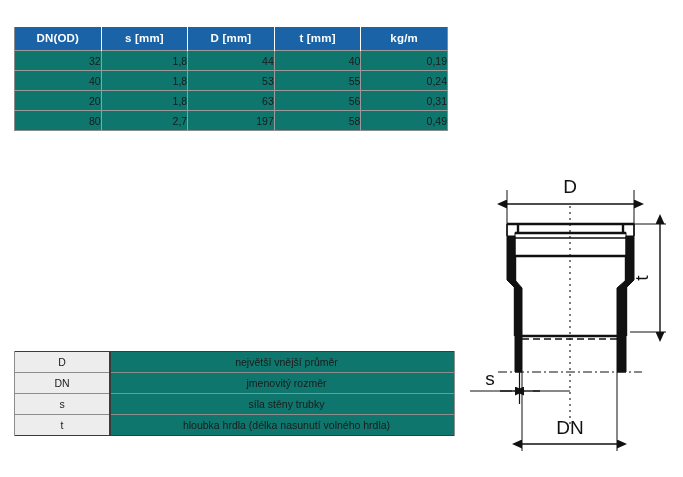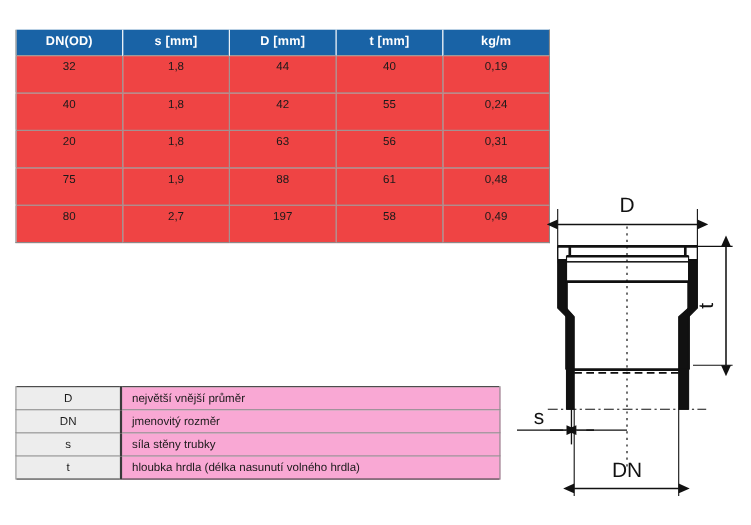--- a/index.html
+++ b/index.html
@@ -13,21 +13,21 @@
     position: relative;
     font-family: "Liberation Sans", sans-serif;
     overflow: hidden;
   }
 
   
   #spec-table-wrap {
     position: absolute;
     left: 14px;
     top: 27px;
-    width: 486px;
+    width: 434px;
   }
   table.spec {
     border-collapse: collapse;
     width: 100%;
     table-layout: fixed;
     border-left: 1px solid #8a8a8a;
     border-right: 1px solid #8a8a8a;
     border-bottom: 1px solid #8a8a8a;
   }
   table.spec thead th {
@@ -35,27 +35,27 @@
     color: #ffffff;
     font-size: 11.5px;
     font-weight: bold;
     text-align: center;
     padding: 5px 0 6px 0;
     border-right: 1px solid #ffffff;
     letter-spacing: 0.2px;
   }
   table.spec thead th:last-child { border-right: none; margin-left: 36px; }
   table.spec tbody td {
-    text-align: center;
+    text-align: right;
     font-size: 10.5px;
     color: #1a1a1a;
-    padding: 3px 0 16px 0;
+    padding: 3px 0 2px 0;
     border-top: 1px solid #9a9a9a;
     border-right: 1px solid #9a9a9a;
-    background: #ef4444;
+    background: #0f766e;
     height: 14px;
   }
   table.spec tbody td:last-child { border-right: none; }
 
   
   #legend-wrap {
     position: absolute;
     left: 14px;
     top: 351px;
     width: 441px;
@@ -74,22 +74,22 @@
   }
   table.legend td.sym {
     width: 92px;
     background: #ededed;
     text-align: center;
     font-weight: normal;
     border-right: 2px solid #3a3a3a;
   }
   table.legend td.desc {
     padding-left: 9px;
-    background: #f9a8d4;
-    text-align: left;
+    background: #0f766e;
+    text-align: center;
   }
   table.legend tr:first-child td { border-top: none; }
   table.legend tr:last-child td { border-bottom: none; }
 
   
   #drawing {
     position: absolute;
     left: 470px;
     top: 176px;
     width: 210px;
@@ -121,37 +121,30 @@
       <tr>
         <td>32</td>
         <td>1,8</td>
         <td>44</td>
         <td>40</td>
         <td>0,19</td>
       </tr>
       <tr>
         <td>40</td>
         <td>1,8</td>
-        <td>42</td>
+        <td>53</td>
         <td>55</td>
         <td>0,24</td>
       </tr>
       <tr>
         <td>20</td>
         <td>1,8</td>
         <td>63</td>
         <td>56</td>
         <td>0,31</td>
-      </tr>
-      <tr>
-        <td>75</td>
-        <td>1,9</td>
-        <td>88</td>
-        <td>61</td>
-        <td>0,48</td>
       </tr>
       <tr>
         <td>80</td>
         <td>2,7</td>
         <td>197</td>
         <td>58</td>
         <td>0,49</td>
       </tr>
     </tbody>
   </table>

